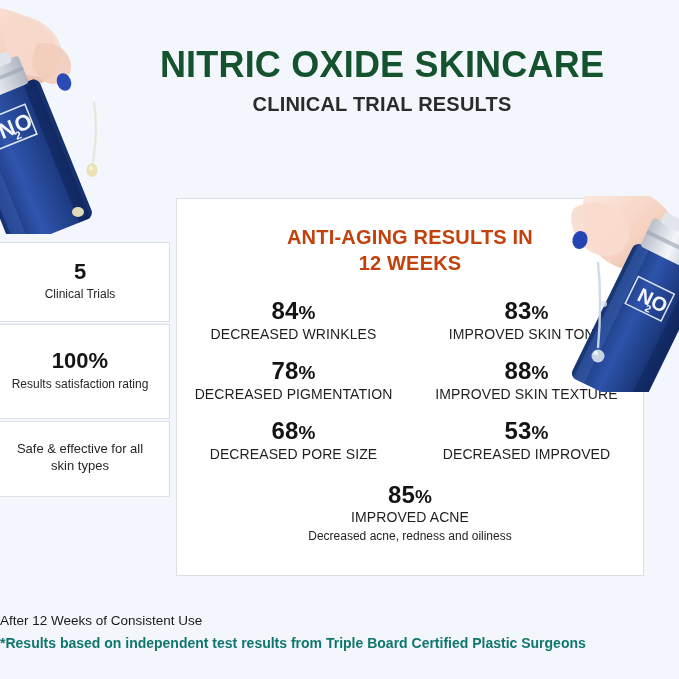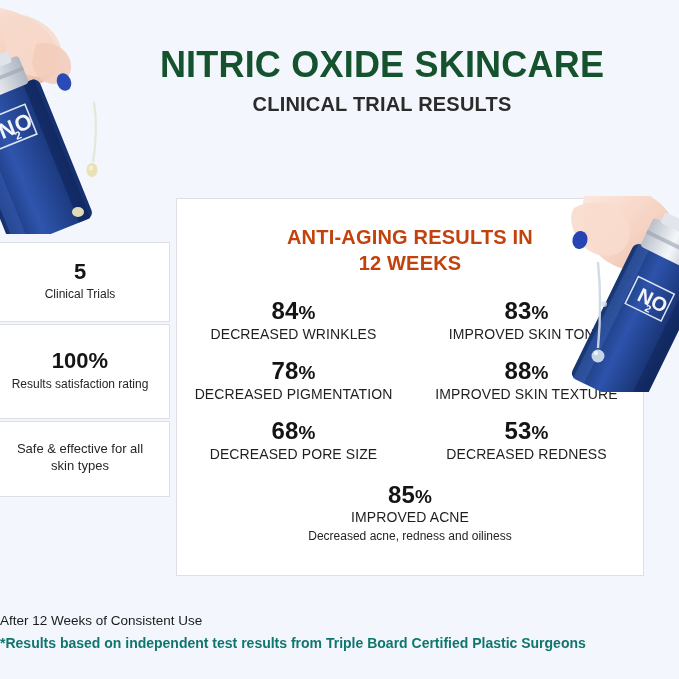--- a/index.html
+++ b/index.html
@@ -313,21 +313,21 @@
         <div class="stat-label">IMPROVED SKIN TEXTURE</div>
       </div>
 
       <div class="stat">
         <div class="stat-value"><span>68</span><span class="pct">%</span></div>
         <div class="stat-label">DECREASED PORE SIZE</div>
       </div>
 
       <div class="stat">
         <div class="stat-value"><span>53</span><span class="pct">%</span></div>
-        <div class="stat-label">DECREASED REDNESS</div>
+        <div class="stat-label">DECREASED IMPROVED</div>
       </div>
 
     </div>
 
     <div class="stat stat-full">
       <div class="stat-value"><span>85</span><span class="pct">%</span></div>
       <div class="stat-label">IMPROVED ACNE</div>
       <div class="stat-sub">Decreased acne, redness and oiliness</div>
     </div>
 

